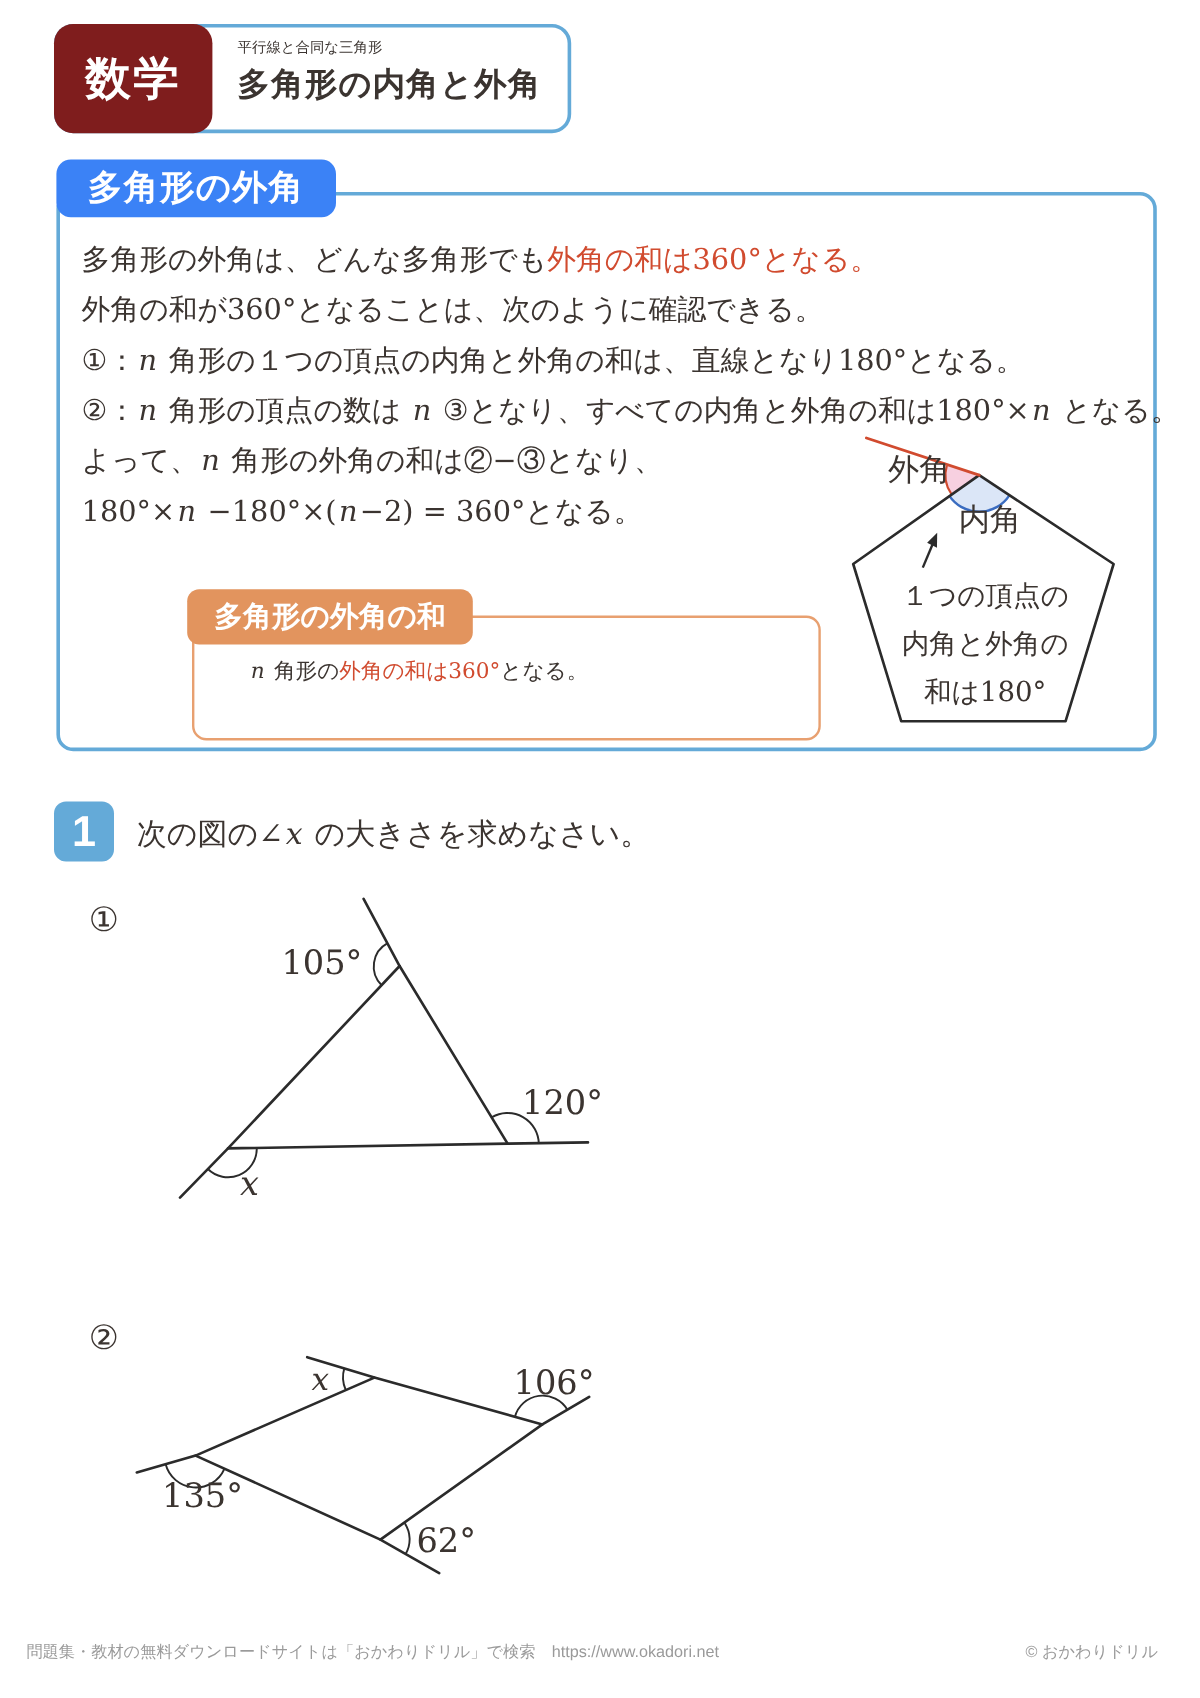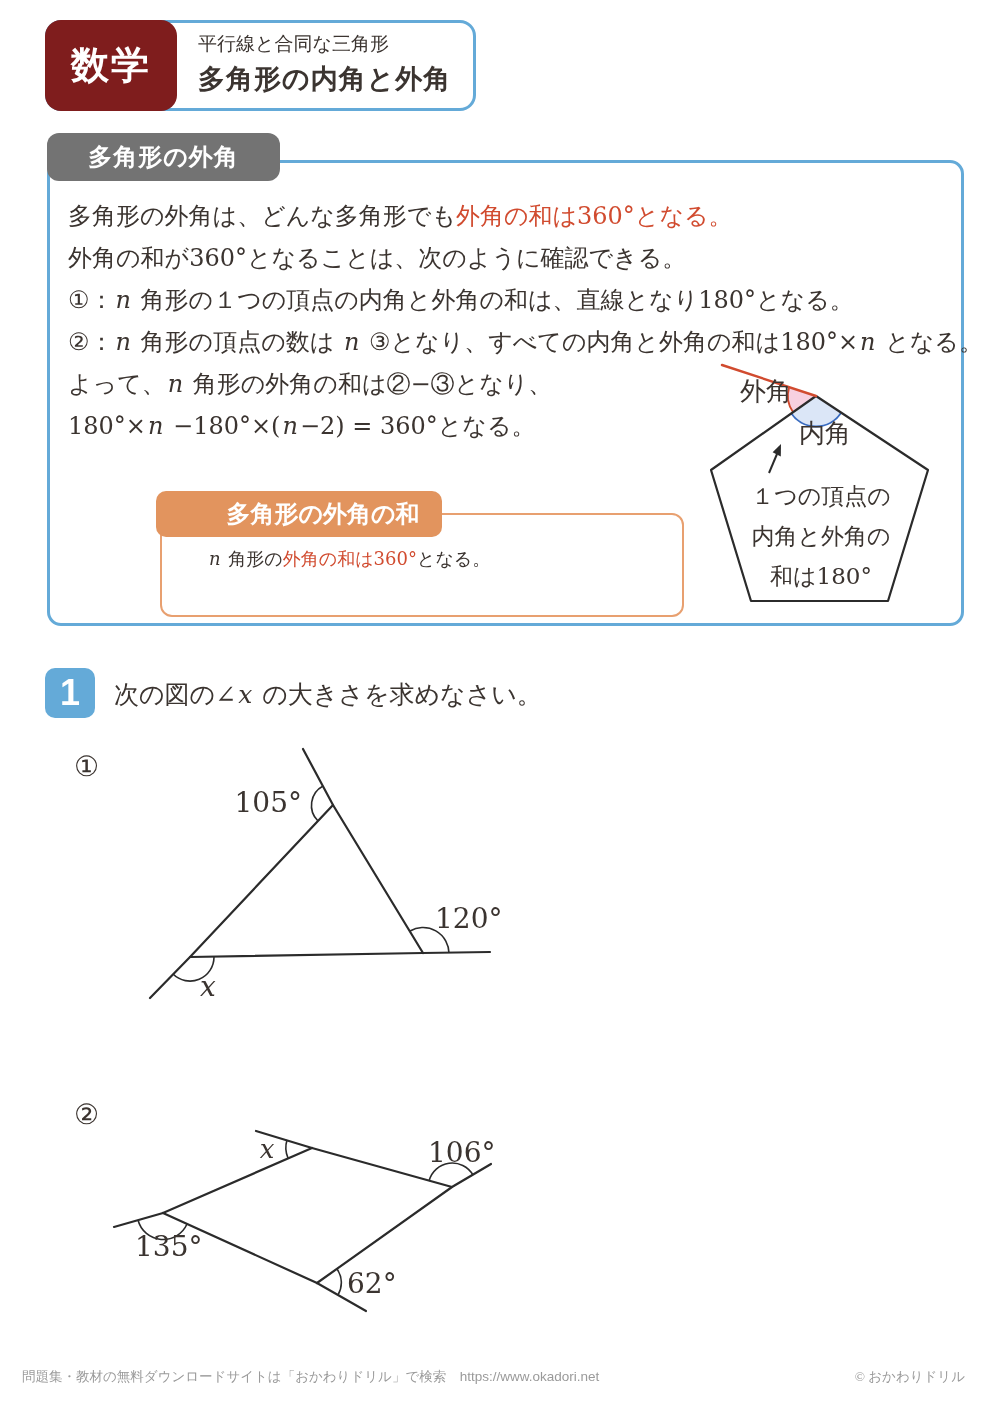--- a/index.html
+++ b/index.html
@@ -7,42 +7,42 @@
         font-family:"DejaVu Serif","Liberation Serif",serif;color:#3b3430;}
 
   
   .header-box{position:absolute;left:45px;top:20px;width:425px;height:85px;
               border:3px solid #64aad8;border-radius:16px;background:#fff;}
   .header-badge{position:absolute;left:-3px;top:-3px;width:132px;height:91px;background:#7f1d1d;
                 border-radius:16px;color:#fff;font-size:38px;font-weight:bold;
                 display:flex;align-items:center;justify-content:center;
                 font-family:"Liberation Sans","DejaVu Sans",sans-serif;letter-spacing:2px;}
   .header-titles{position:absolute;left:150px;top:8px;font-family:"Liberation Sans","DejaVu Sans",sans-serif;}
-  .header-sub{font-size:19px;color:#3b3430;}
+  .header-sub{font-size:12px;color:#3b3430;}
   .header-main{font-size:27px;font-weight:bold;color:#3b3430;margin-top:4px;letter-spacing:1px;}
 
   
   .info-box{position:absolute;left:47px;top:160px;width:911px;height:460px;
             border:3px solid #64aad8;border-radius:14px;background:#fff;}
-  .info-tab{position:absolute;left:-3px;top:-30px;width:233px;height:48px;background:#737373;
-            border-radius:12px;color:#fff;font-size:24px;font-weight:bold;
+  .info-tab{position:absolute;left:-3px;top:-30px;width:233px;height:48px;background:#3b82f6;
+            border-radius:12px;color:#fff;font-size:29px;font-weight:bold;
             font-family:"Liberation Sans","DejaVu Sans",sans-serif;
             display:flex;align-items:center;justify-content:center;letter-spacing:1px;}
   .info-lines{position:absolute;left:18px;top:32px;width:890px;font-size:24px;line-height:42px;
               white-space:nowrap;}
   .red{color:#d14b2f;}
   .it{font-style:italic;font-family:"DejaVu Serif","Liberation Serif",serif;padding:0 2px;}
 
   
   .sub-box{position:absolute;left:110px;top:350px;width:520px;height:100px;
            border:2px solid #e8a070;border-radius:12px;background:#fff;}
   .sub-tab{position:absolute;left:-6px;top:-24px;width:238px;height:46px;background:#e2945e;
            border-radius:10px;color:#fff;font-size:24px;font-weight:bold;
            font-family:"Liberation Sans","DejaVu Sans",sans-serif;
-           display:flex;align-items:center;justify-content:center;padding-left:48px;}
+           display:flex;align-items:center;justify-content:center;}
   .sub-content{position:absolute;left:45px;top:32px;font-size:18px;white-space:nowrap;}
 
   
   .pentagon-svg{position:absolute;left:643px;top:195px;}
 
   
   .prob-badge{position:absolute;left:45px;top:668px;width:50px;height:50px;background:#64aad8;
               border-radius:10px;color:#fff;font-size:36px;font-weight:bold;
               font-family:"Liberation Sans","DejaVu Sans",sans-serif;
               display:flex;align-items:center;justify-content:center;}
@@ -55,21 +55,21 @@
   .svg-d2{position:absolute;left:60px;top:1090px;}
 
   svg text{font-family:"DejaVu Serif","Liberation Serif",serif;fill:#3b3430;}
   .geoline{stroke:#2b2b2b;stroke-width:2.2;fill:none;stroke-linecap:round;}
   .arc{stroke:#2b2b2b;stroke-width:1.6;fill:none;}
 
   
   .footer{position:absolute;left:0;right:0;top:1368px;font-size:13.5px;color:#9a9a9a;
           font-family:"Liberation Sans","DejaVu Sans",sans-serif;}
   .footer-left{position:absolute;left:22px;}
-  .footer-right{position:absolute;right:35px;font-family:Liberation Serif, serif;}
+  .footer-right{position:absolute;right:35px;}
 </style>
 </head>
 <body>
 
 <div class="page">
 
   <div class="header-box">
     <div class="header-badge">数学</div>
     <div class="header-titles">
       <div class="header-sub">平行線と合同な三角形</div>

